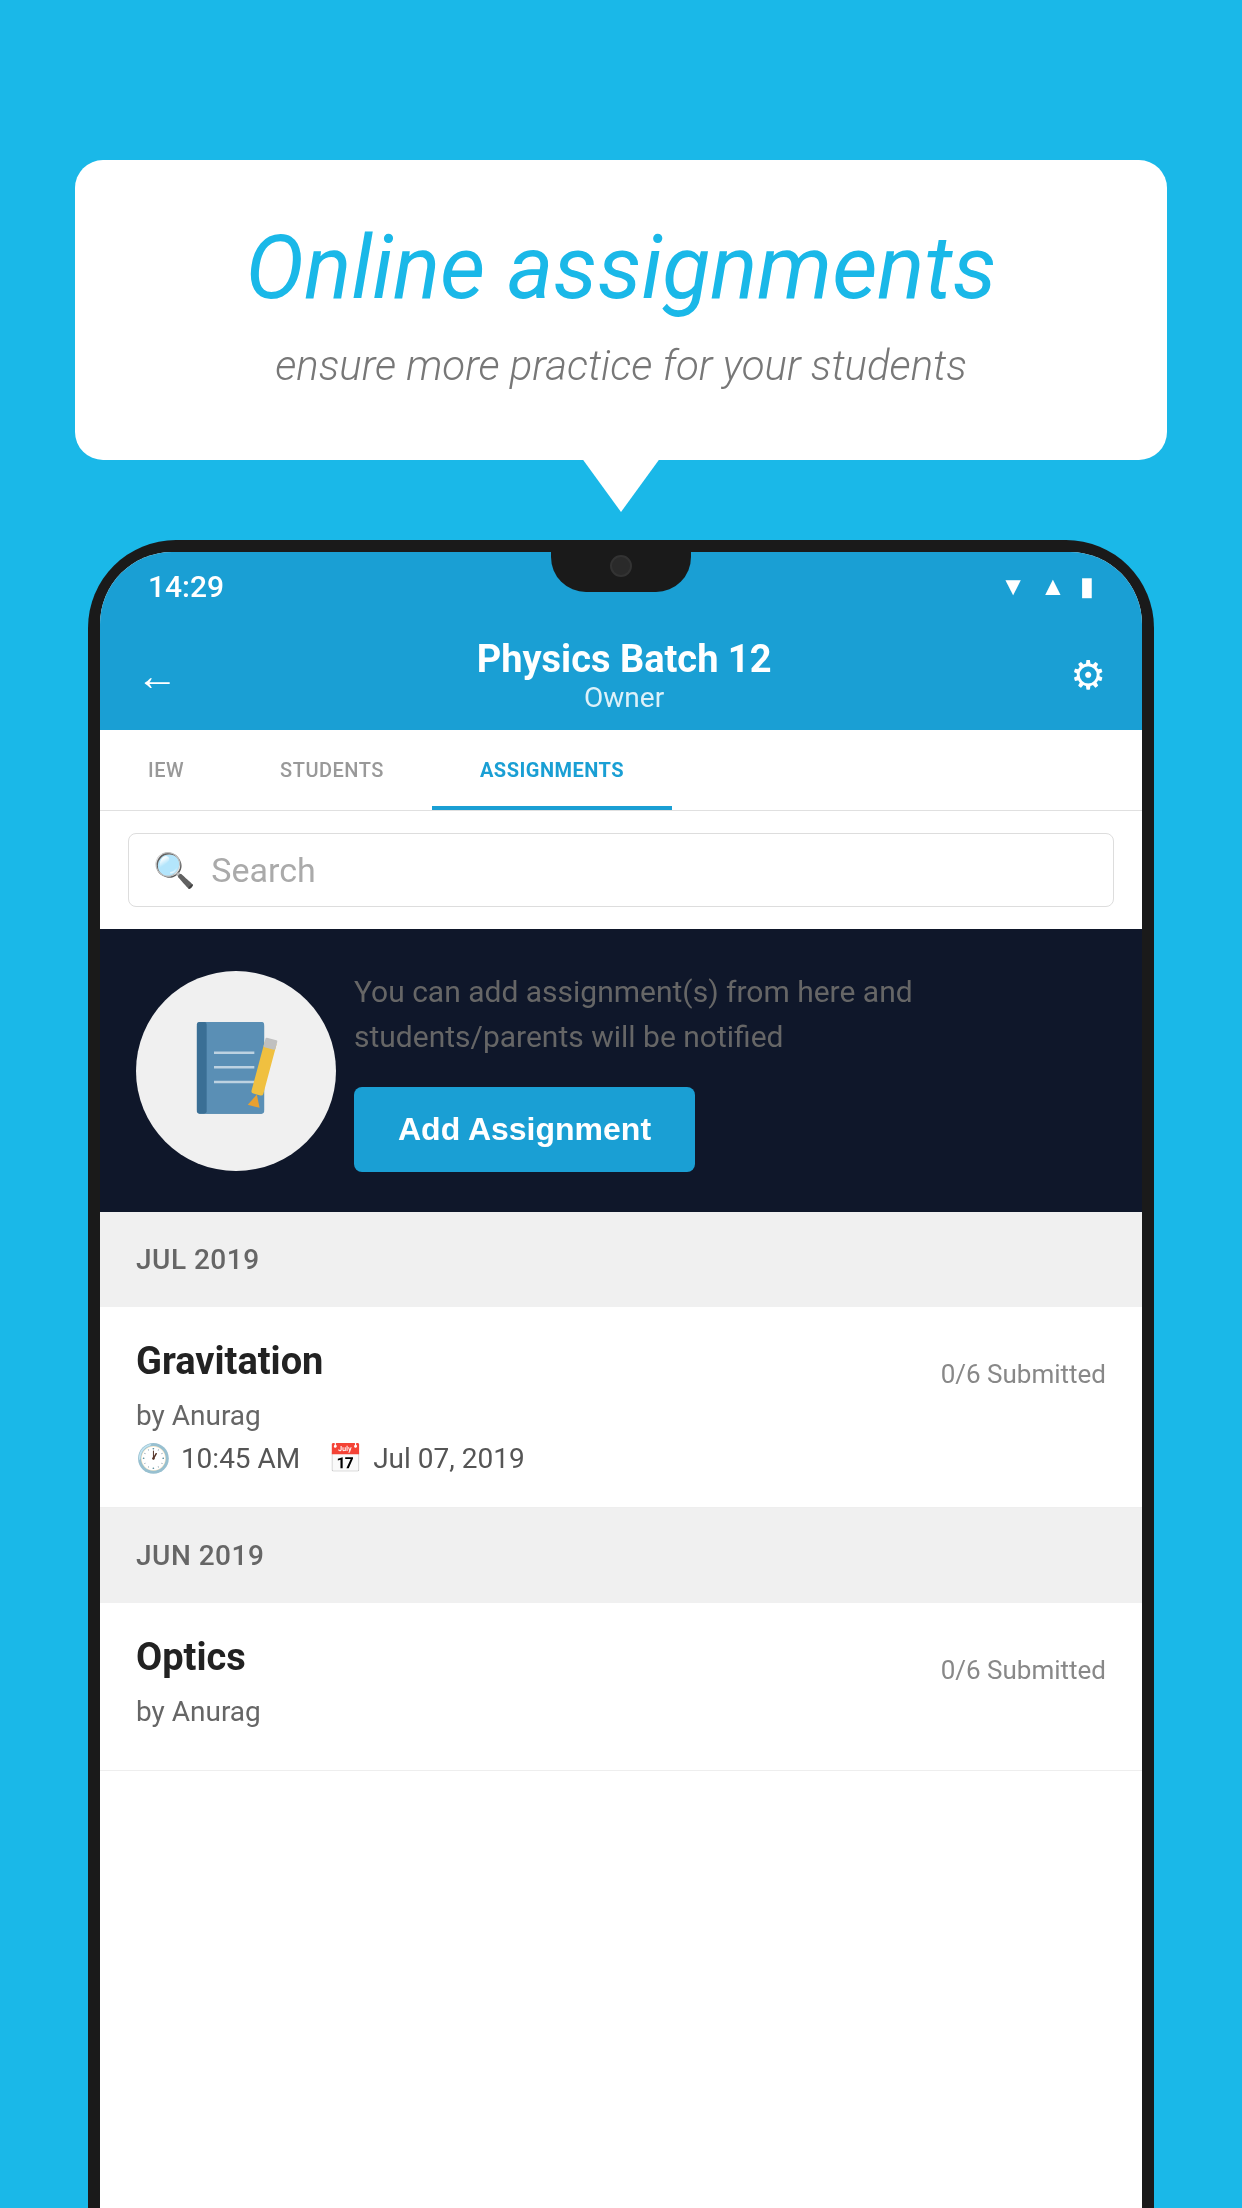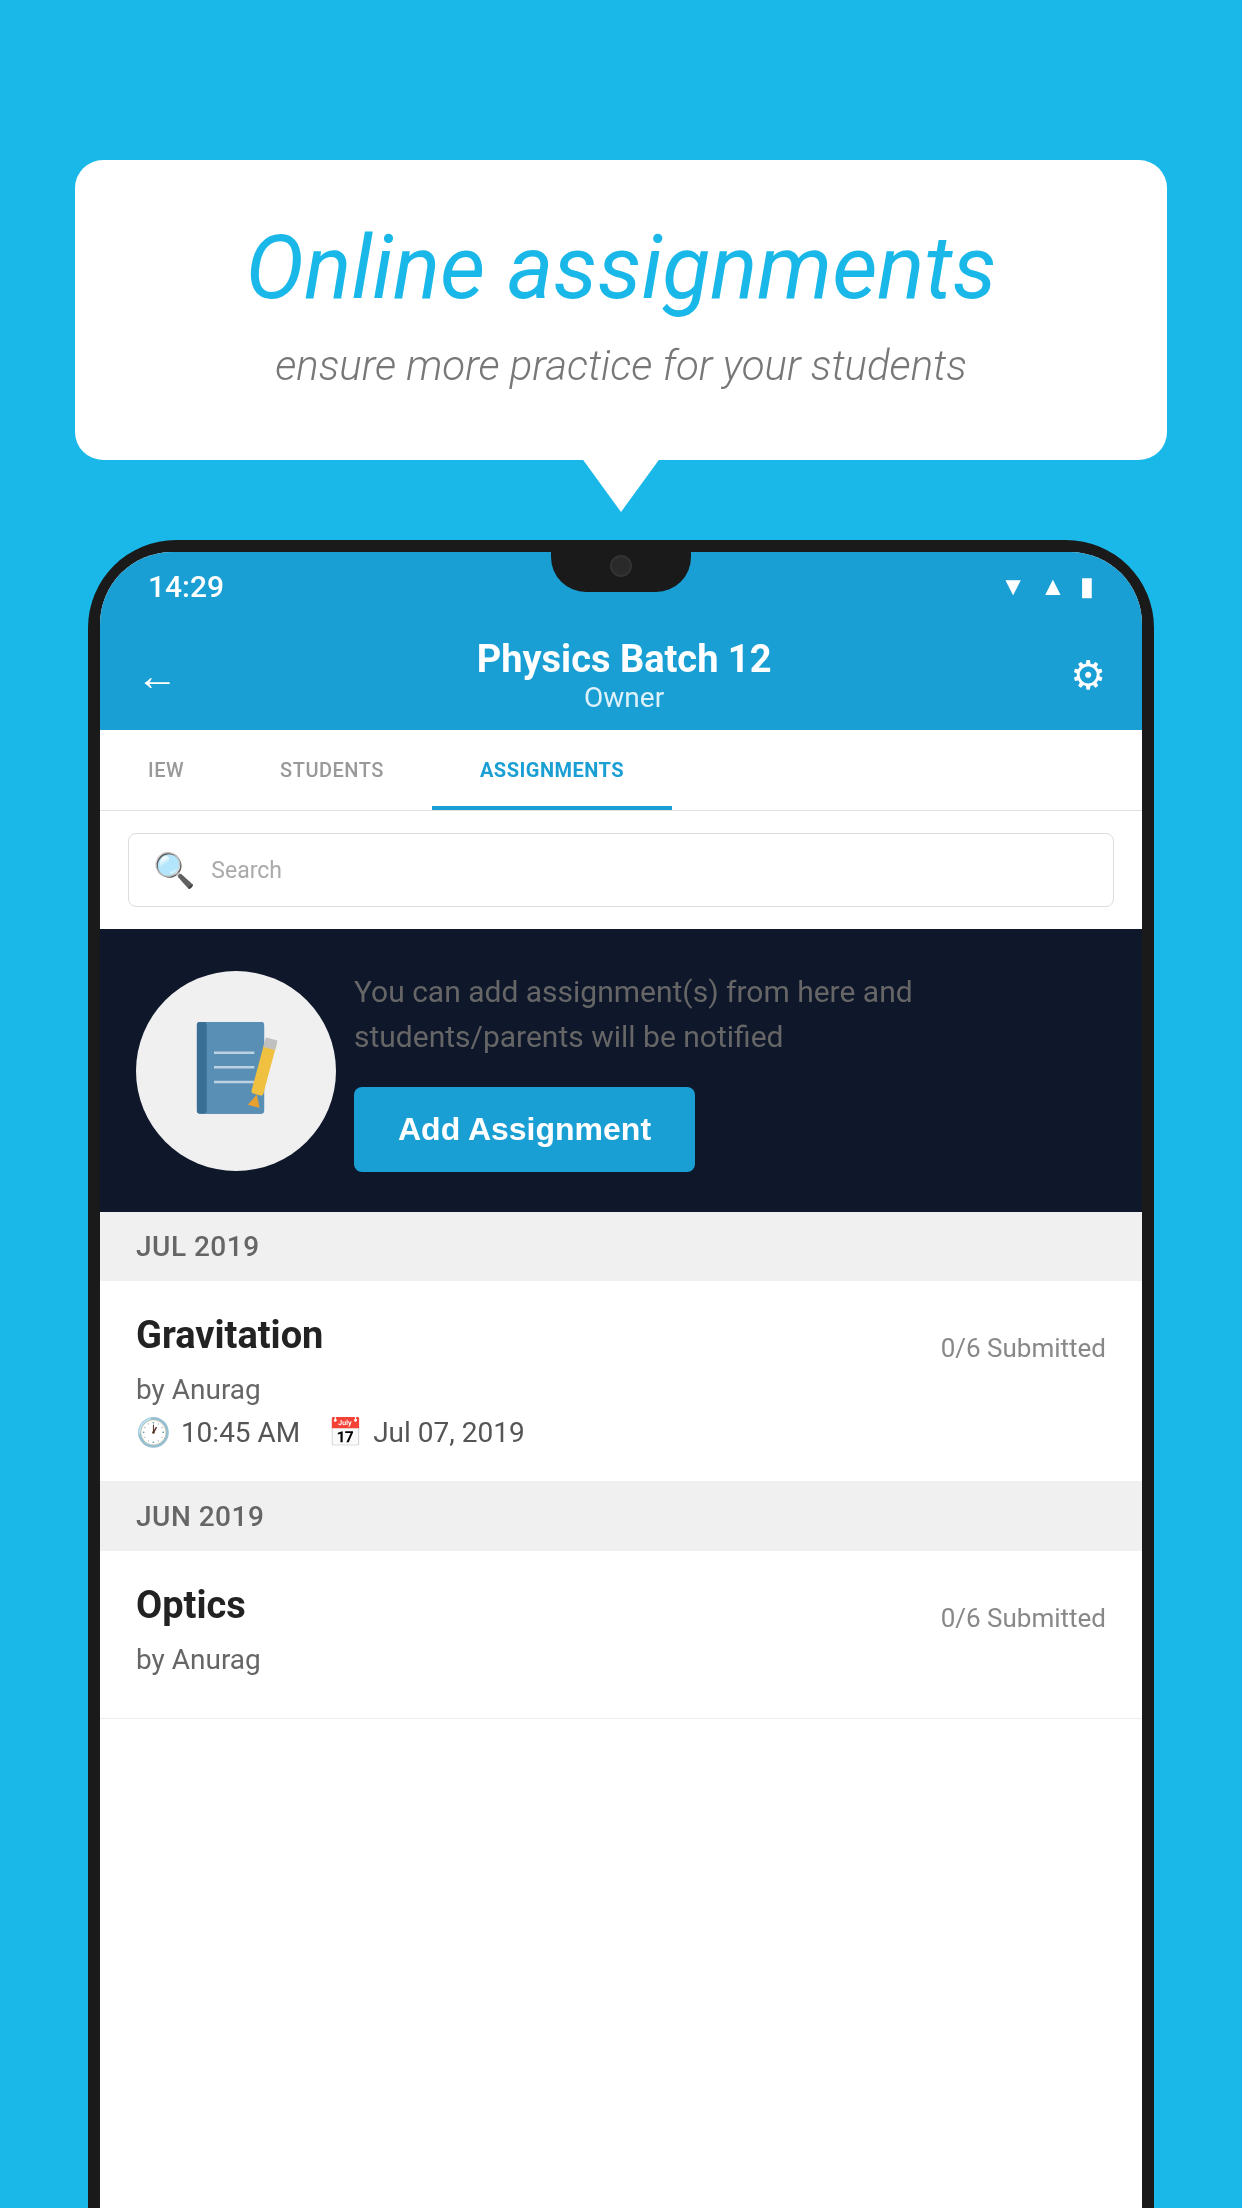--- a/index.html
+++ b/index.html
@@ -215,21 +215,21 @@
       gap: 16px;
     }
 
     .search-icon-el {
       color: #aaa;
       font-size: 34px;
     }
 
     .search-placeholder {
       color: #aaa;
-      font-size: 23px;
+      font-size: 34px;
     }
 
     
     .add-assignment-section {
       background: #0f172a;
       padding: 40px 36px;
       display: flex;
       align-items: center;
       gap: 18px;
     }
@@ -268,21 +268,21 @@
       border-radius: 8px;
       padding: 24px 44px;
       font-size: 32px;
       font-weight: 600;
       cursor: pointer;
     }
 
     
     .section-header {
       background: #f0f0f0;
-      padding: 18px 36px;
+      padding: 31px 36px;
       font-size: 28px;
       color: #666;
       font-weight: 500;
       letter-spacing: 0.5px;
     }
 
     
     .assignment-item {
       background: white;
       padding: 32px 36px;

